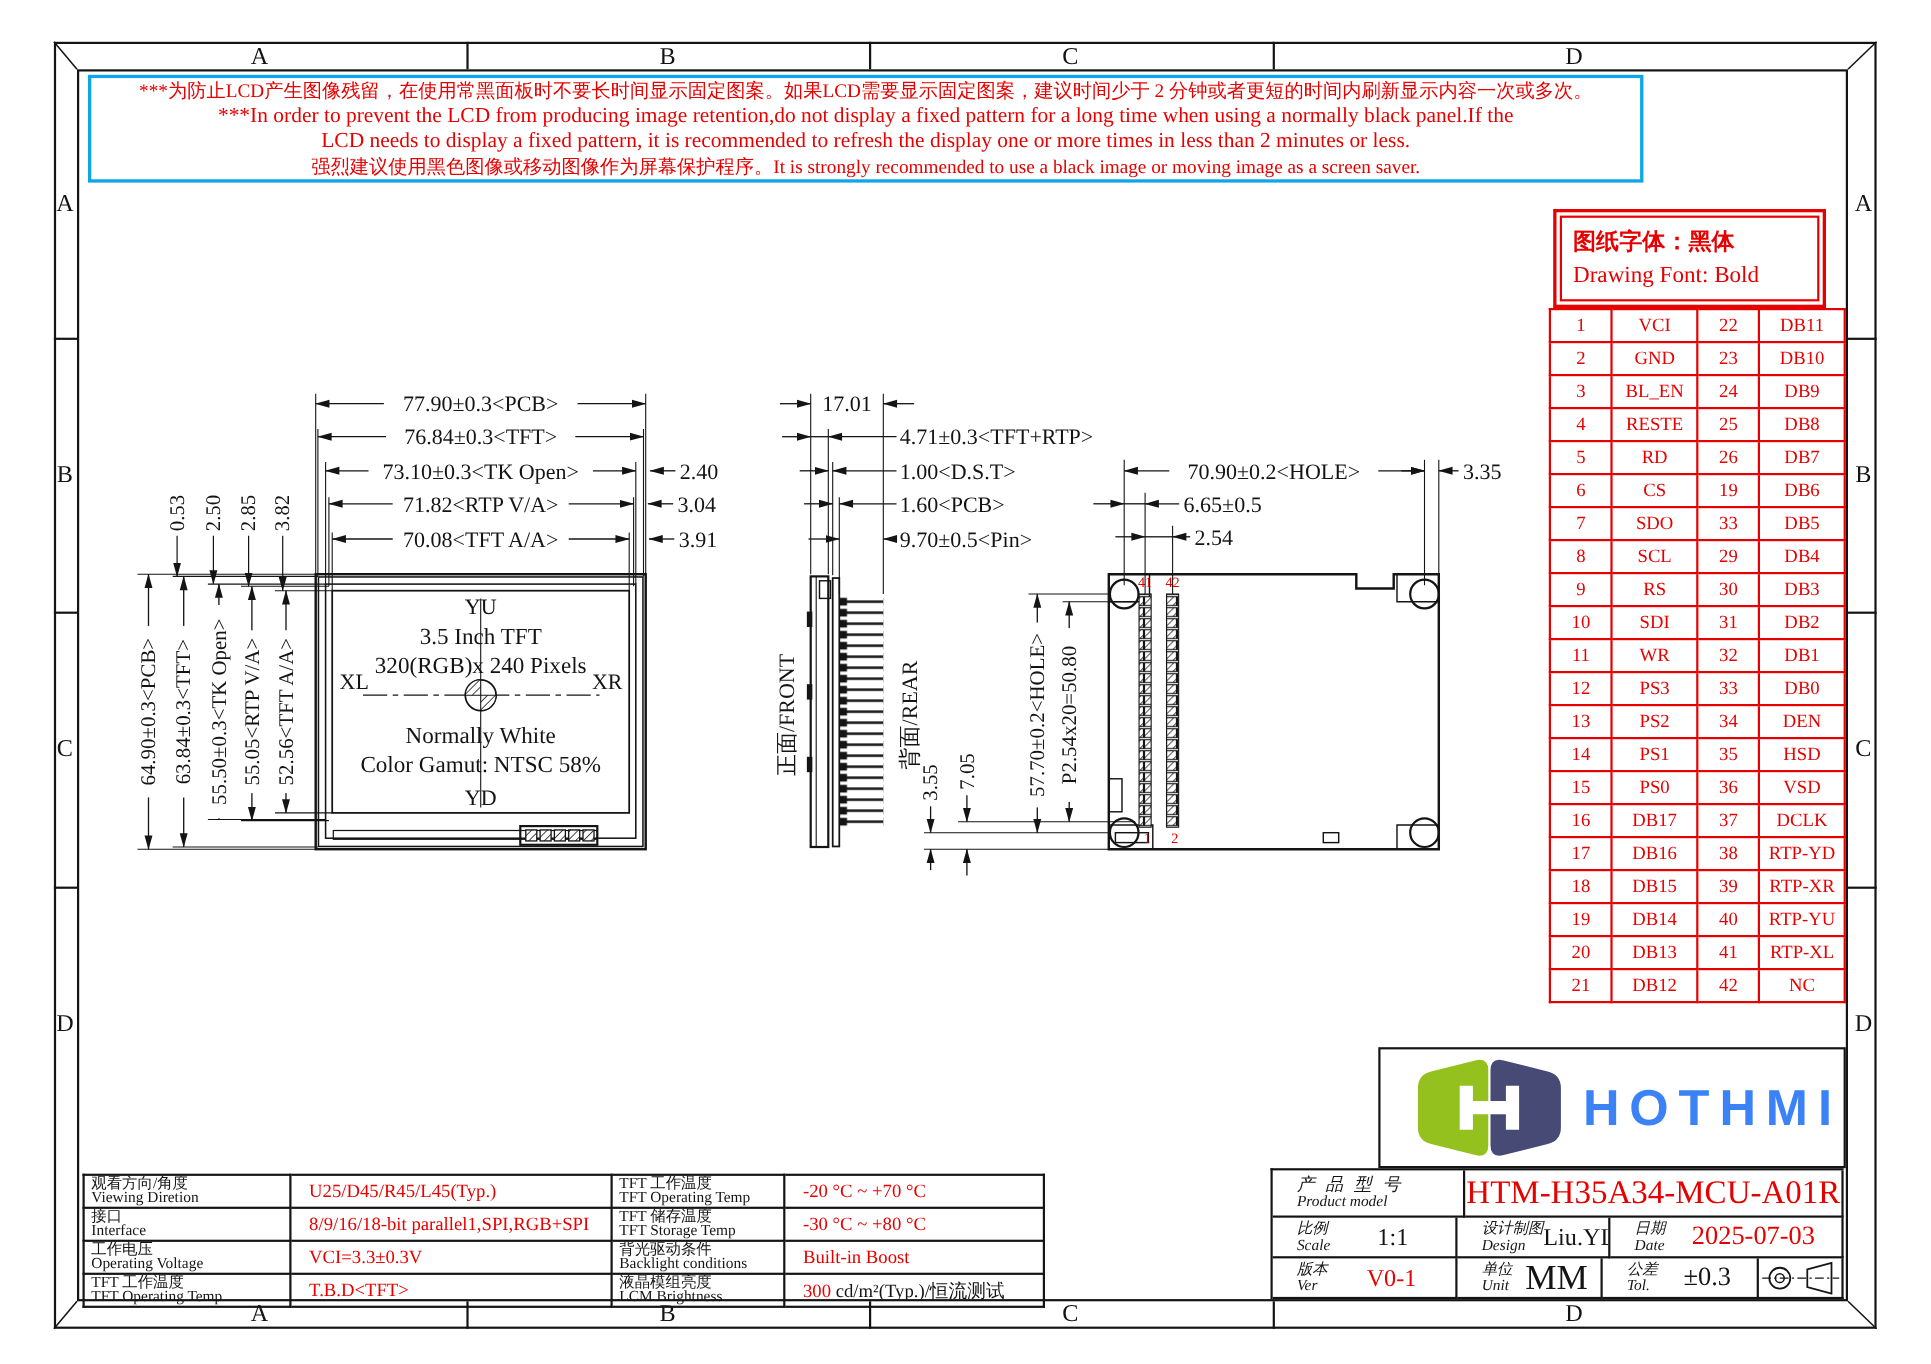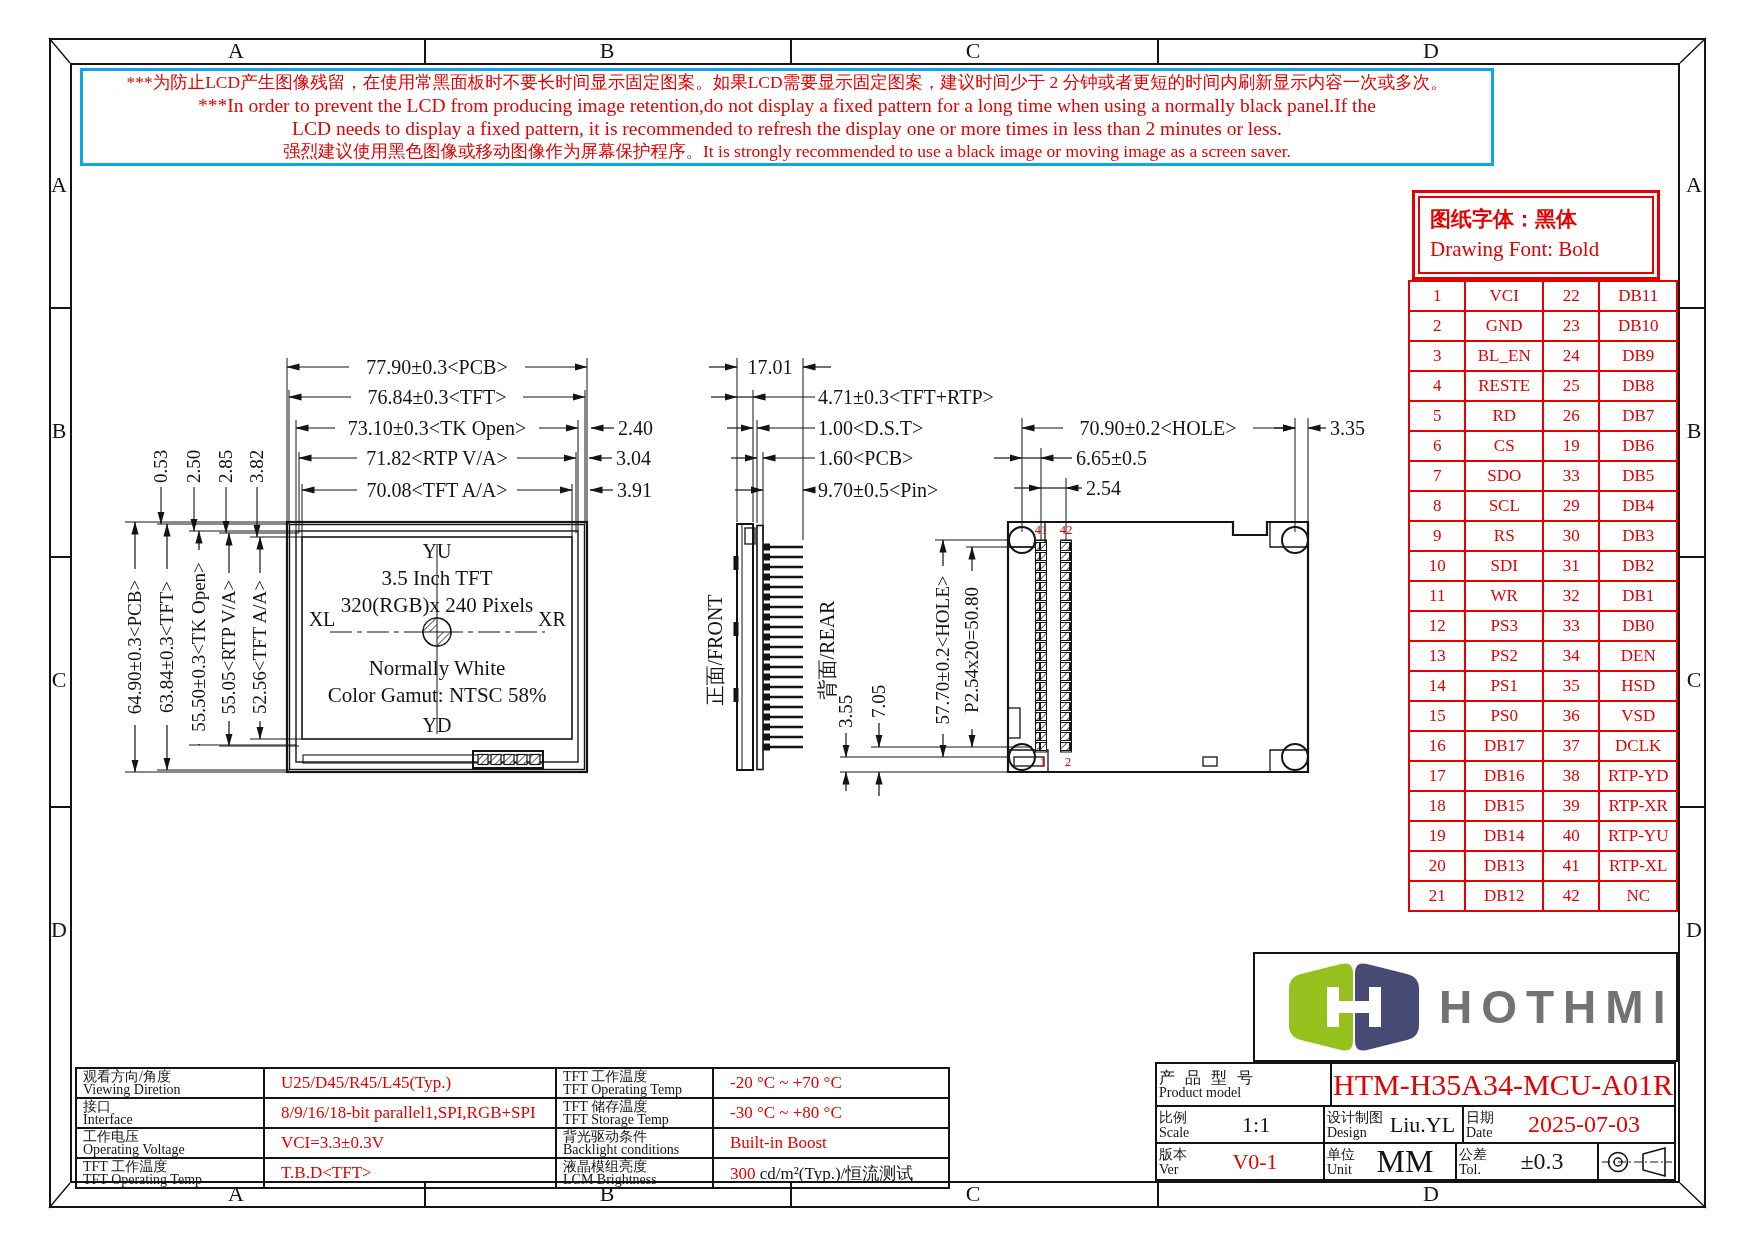--- a/index.html
+++ b/index.html
@@ -32,26 +32,26 @@
   
   .spectable{left:75px;top:1067px;width:873px;table-layout:fixed;}
   .spectable td{border:2px solid #141414;padding:1px 4px 1px 6px;height:24px;overflow:hidden;}
   .spectable .lbl div{font-size:14px;line-height:13px;white-space:nowrap;}
   .spectable .val{color:#e60000;font-size:17px;white-space:nowrap;padding-left:16px;}
   .spectable .vb{color:#141414;font-size:17px;}
   
   .logobox{left:1253px;top:952px;width:421px;height:106px;border:2px solid #141414;
         display:flex;align-items:center;}
   .logotext{font-family:"Liberation Sans",sans-serif;font-weight:bold;font-size:46px;
-        color:#737373;letter-spacing:9px;margin-left:10px;}
+        color:#3b82f6;letter-spacing:9px;margin-left:10px;}
   
   .tb{left:1155px;top:1062px;width:519px;height:117px;border-top:2px solid #141414;border-left:2px solid #141414;}
   .tb .cell{position:absolute;border-right:2px solid #141414;border-bottom:2px solid #141414;
         display:flex;align-items:center;overflow:hidden;}
-  .tb .lblk{padding-left:2px;}
+  .tb .lblk{padding-left:22px;font-style:italic;}
   .tb .lblk div{font-size:14px;line-height:15px;white-space:nowrap;}
   .tb .bigval{flex:1;text-align:center;font-size:22px;white-space:nowrap;}
   .red{color:#e60000;}
   svg text{font-family:"Liberation Serif",serif;fill:#141414;}
   svg .rtxt{fill:#e60000;}
 </style>
 </head>
 <body>
 
 <div class="page">

